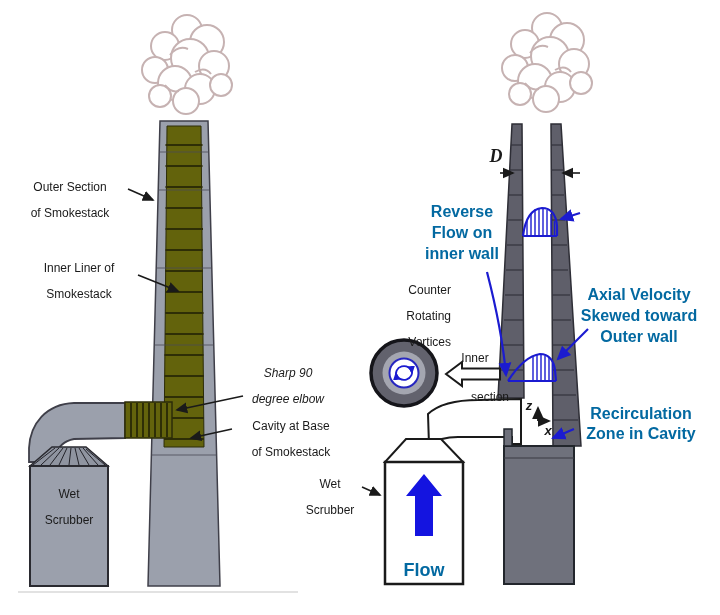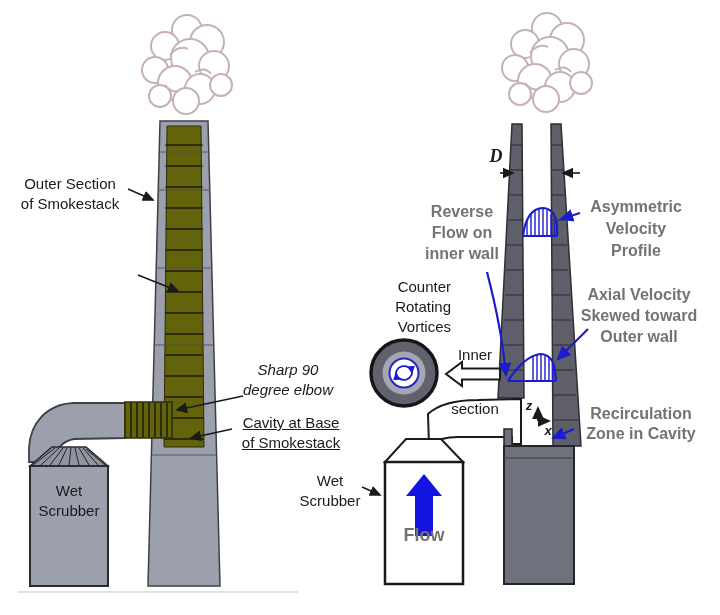--- a/index.html
+++ b/index.html
@@ -3,25 +3,25 @@
 <meta charset="utf-8">
 <style>
   html,body { margin:0; padding:0; background:#fff; }
   .canvas {
     position:relative; width:720px; height:615px; background:#ffffff;
     font-family:"Liberation Sans", sans-serif; overflow:hidden;
   }
   .canvas svg { position:absolute; left:0; top:0; }
   .lbl {
     position:absolute; white-space:pre-line; text-align:center;
-    color:#1a1a1a; font-size:15px; line-height:20px;
+    color:#1a1a1a; font-size:12px; line-height:26px;
   }
   .lbl.left-align { text-align:right; }
   .blue {
-    color:#737373; font-weight:bold; font-size:16px; line-height:21px;
+    color:#0369a1; font-weight:bold; font-size:16px; line-height:21px;
   }
   .d-lbl {
     font-family:"Liberation Serif", serif; font-style:italic;
     font-size:18px; font-weight:bold; line-height:18px;
   }
   .axis-lbl {
     font-style:italic; font-weight:bold; font-size:13px; line-height:13px;
   }
   .flow-lbl { font-size:18px; line-height:20px; }
 </style>
@@ -236,43 +236,42 @@
     <line x1="580" y1="213" x2="561" y2="219" marker-end="url(#abl)"></line>
     <line x1="588" y1="329" x2="558" y2="359" marker-end="url(#abl)"></line>
     <line x1="574" y1="429" x2="553" y2="438" marker-end="url(#abl)"></line>
   </g>
 
   <line x1="362" y1="487" x2="380" y2="495" stroke="#1a1a1a" stroke-width="1.6" marker-end="url(#ab)"></line>
 </svg>
 
 <div class="lbl" style="left:2px; top:174px; width:136px;">Outer Section
 of Smokestack</div>
+<div class="lbl" style="left:16px; top:255px; width:126px;">Inner Liner of
+Smokestack</div>
 <div class="lbl" style="left:219px; top:360px; width:138px;font-style:italic;">Sharp 90
 degree elbow</div>
-<div class="lbl" style="left:218px; top:413px; width:146px;text-decoration:underline;">Cavity at Base
+<div class="lbl" style="left:218px; top:413px; width:146px;">Cavity at Base
 of Smokestack</div>
 <div class="lbl" style="left:26px; top:481px; width:86px;">Wet
 Scrubber</div>
 
 <div class="lbl d-lbl" style="left:486px; top:147px; width:20px;">D</div>
 <div class="lbl blue" style="left:416px; top:201px; width:92px;">Reverse
 Flow on
 inner wall</div>
-<div class="lbl blue" style="left:566px; top:196px; width:140px; line-height:22px;">Asymmetric
-Velocity
-Profile</div>
 <div class="lbl left-align" style="left:361px; top:277px; width:90px;">Counter
 Rotating
 Vortices</div>
 <div class="lbl" style="left:444px; top:345px; width:62px;">Inner</div>
-<div class="lbl" style="left:441px; top:399px; width:68px;">section</div>
+<div class="lbl" style="left:441px; top:384px; width:68px;text-align:right;">section</div>
 <div class="lbl blue" style="left:566px; top:404px; width:150px; line-height:20px;">Recirculation
 Zone in Cavity</div>
 <div class="lbl blue" style="left:564px; top:284px; width:150px;">Axial Velocity
 Skewed toward
 Outer wall</div>
 <div class="lbl" style="left:286px; top:471px; width:88px;">Wet
 Scrubber</div>
-<div class="lbl blue flow-lbl" style="left:397px; top:525px; width:54px;">Flow</div>
+<div class="lbl blue flow-lbl" style="left:397px; top:560px; width:54px;">Flow</div>
 <div class="lbl axis-lbl" style="left:523px; top:399px; width:12px;">z</div>
 <div class="lbl axis-lbl" style="left:542px; top:424px; width:12px;">x</div>
 
 </div>
 
 </body></html>

